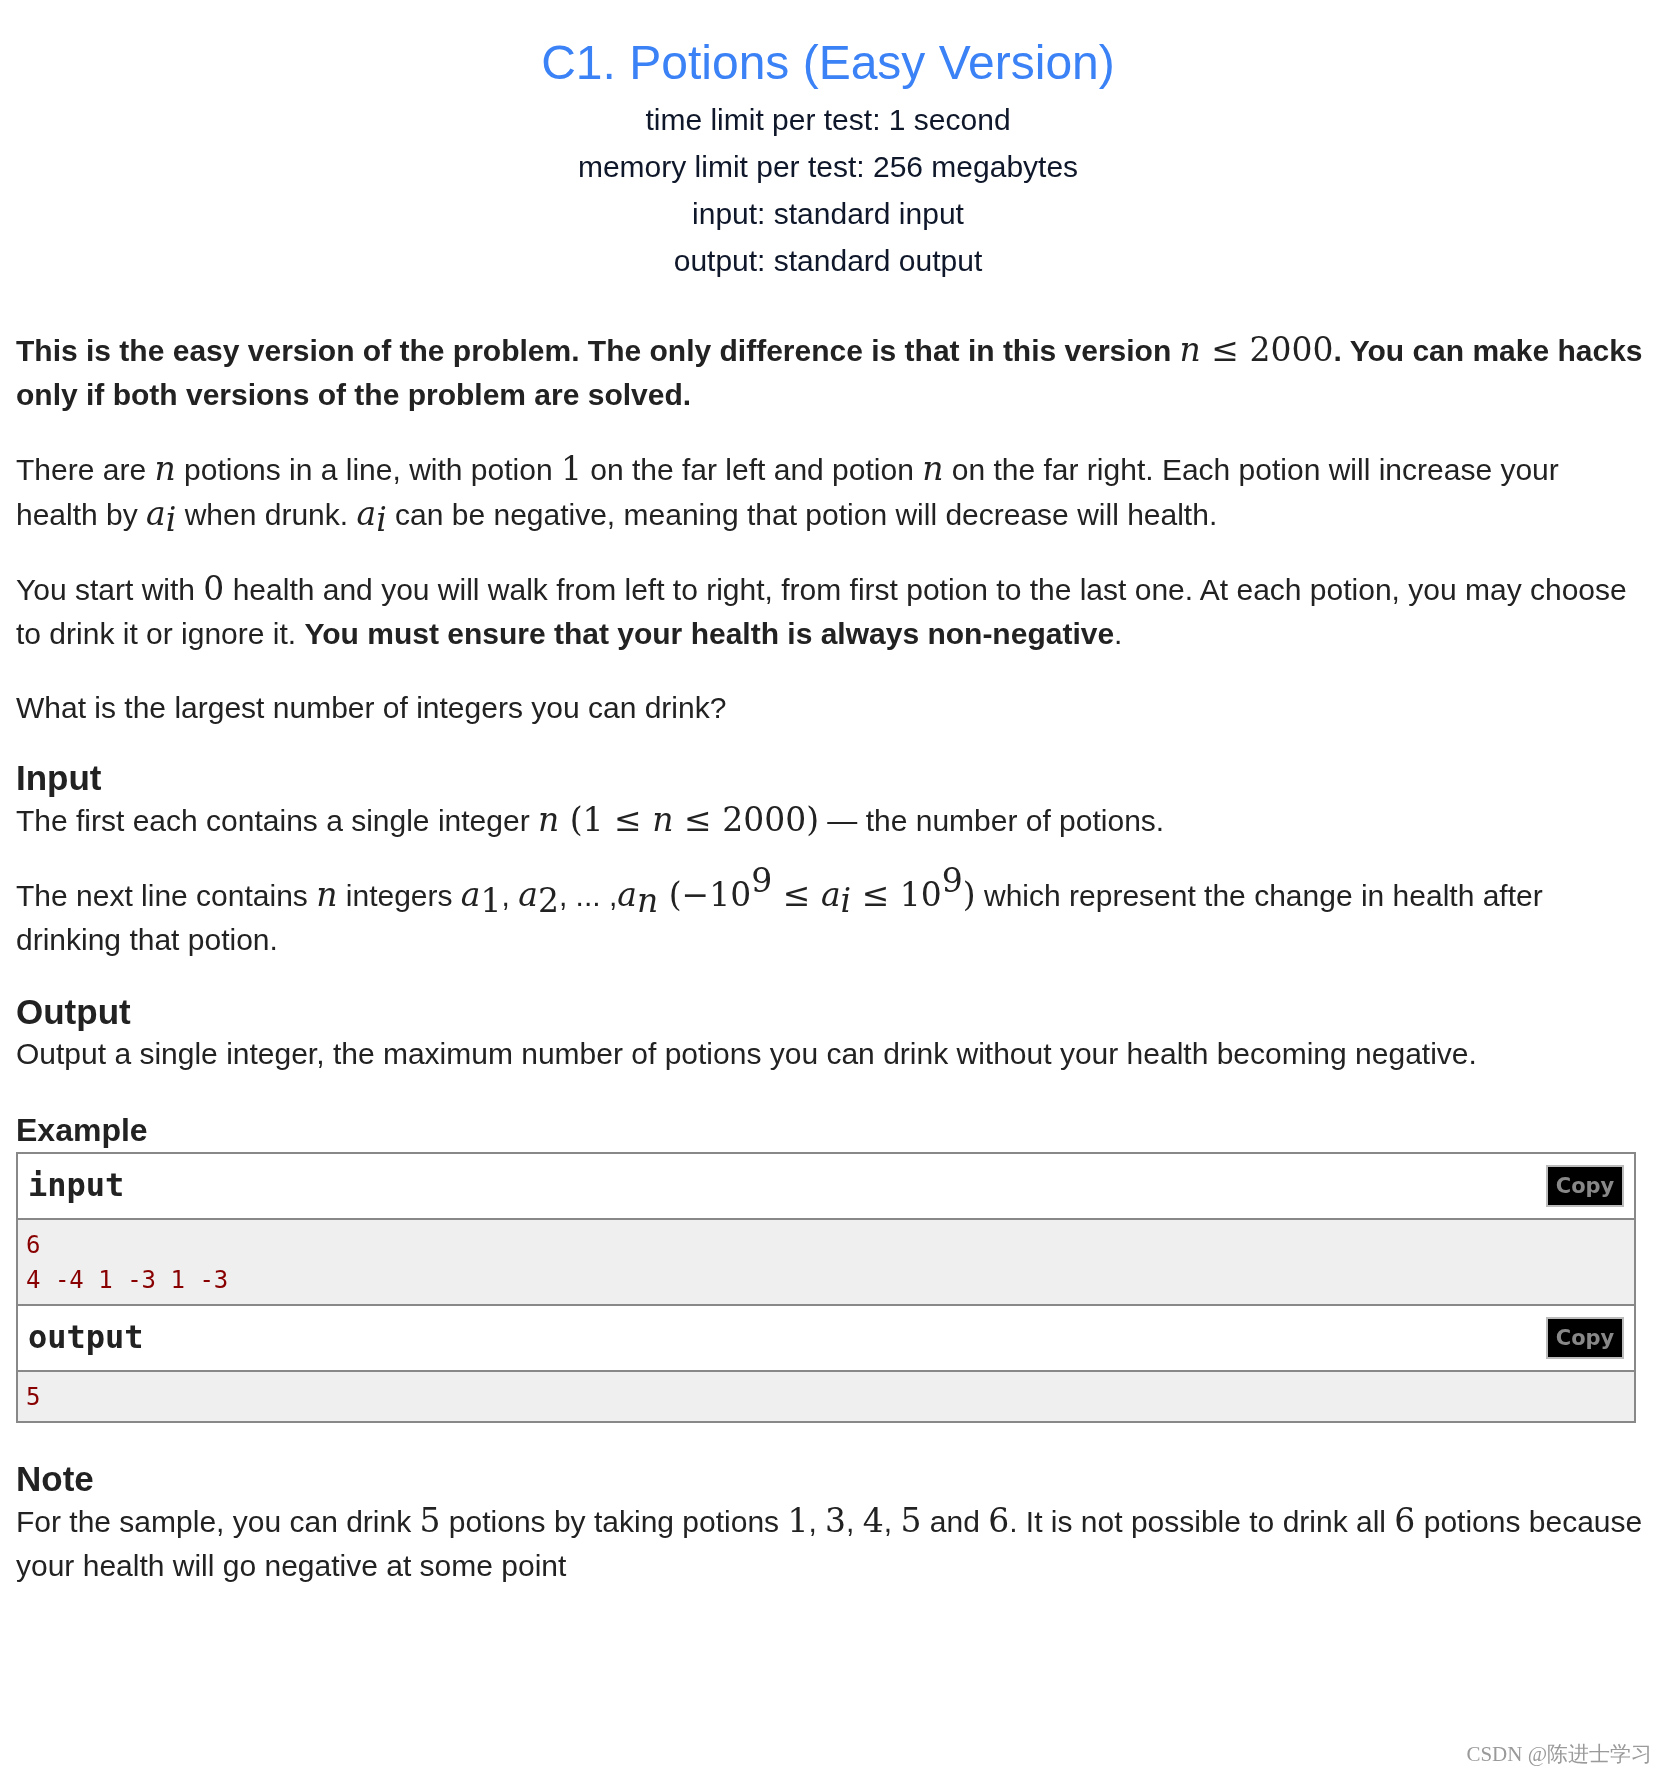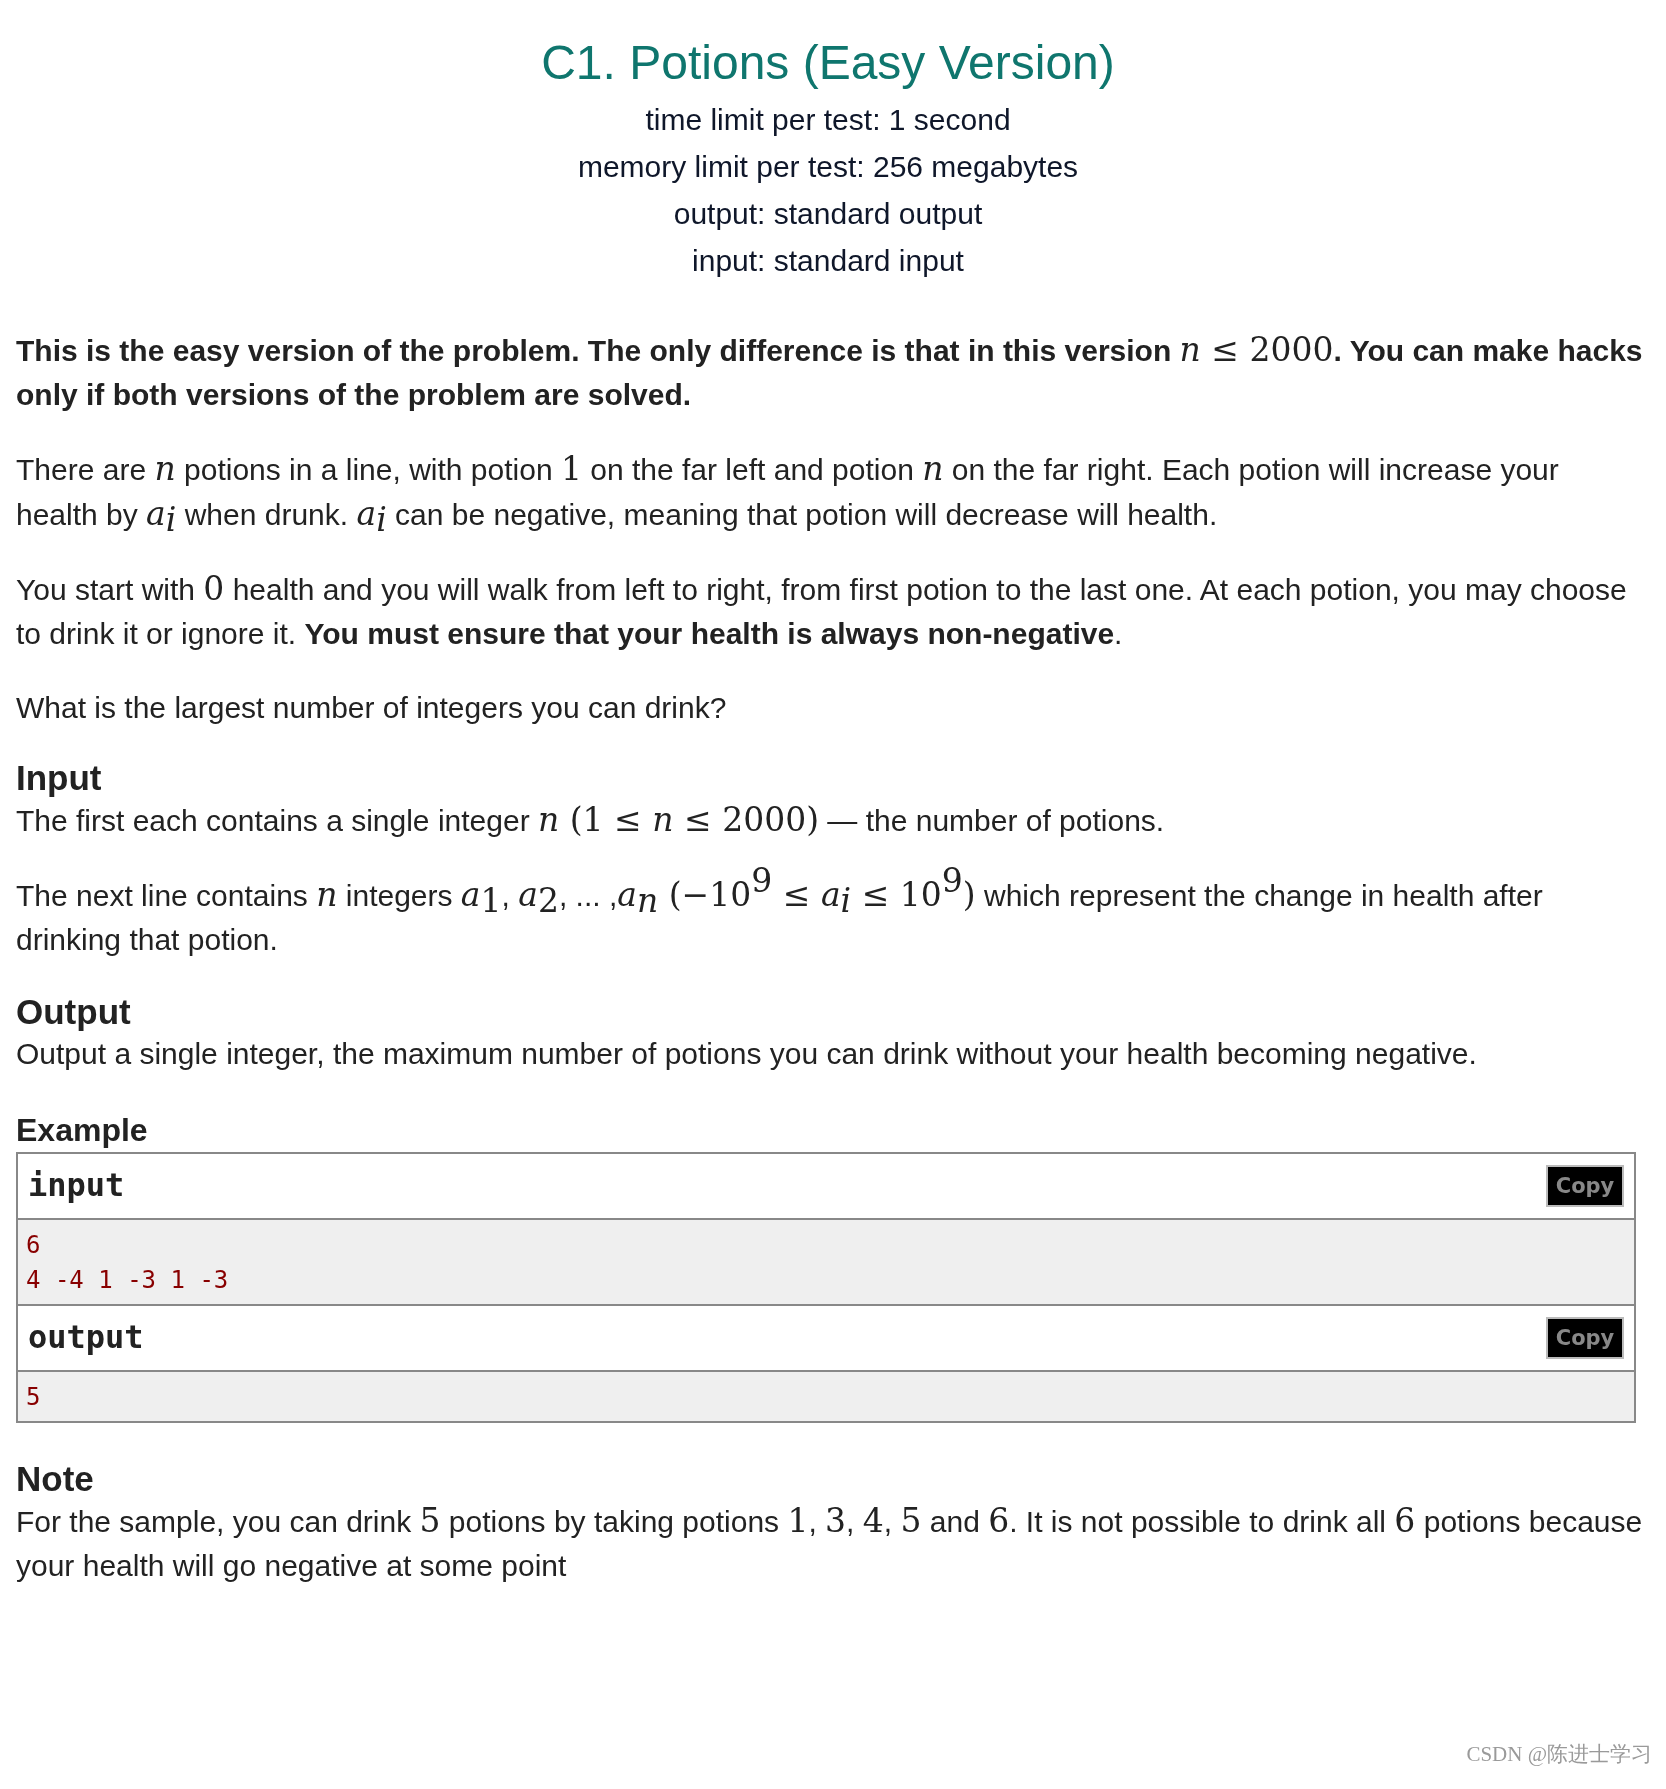--- a/index.html
+++ b/index.html
@@ -1,21 +1,21 @@
 <!DOCTYPE html>
 <html><head>
 <meta charset="utf-8">
 <style>
   html, body { margin: 0; padding: 0; background: #ffffff; }
   body {
     width: 1666px; height: 1789px; position: relative; overflow: hidden;
     font-family: "Liberation Sans", sans-serif; color: #222222;
   }
   .header { position: absolute; left: 0; top: 30px; width: 1656px; text-align: center; }
-  .title { font-size: 48px; line-height: 66px; margin: 0; font-weight: normal; color: #0f766e; }
+  .title { font-size: 48px; line-height: 66px; margin: 0; font-weight: normal; color: #3b82f6; }
   .meta { font-size: 30px; line-height: 47px; color: #0f172a; }
   .meta .row { display: block; }
   .content { position: absolute; left: 16px; top: 328px; width: 1630px; }
   p { margin: 0; font-size: 30px; line-height: 44px; }
   .para { margin-bottom: 30px; }
   .legend { font-weight: bold; }
   .m { font-family: "DejaVu Serif", "Liberation Serif", serif; font-size: 33px; }
   .mi { font-family: "DejaVu Serif", "Liberation Serif", serif; font-style: italic; font-size: 33px; }
   sub { font-size: 22px; vertical-align: -6px; line-height: 0; }
   sup { font-size: 22px; vertical-align: 14px; line-height: 0; }
@@ -48,22 +48,22 @@
   }
 </style>
 </head>
 <body>
 
 <div class="header">
   <h1 class="title">C1. Potions (Easy Version)</h1>
   <div class="meta">
     <span class="row">time limit per test: 1 second</span>
     <span class="row">memory limit per test: 256 megabytes</span>
+    <span class="row">input: standard input</span>
     <span class="row">output: standard output</span>
-    <span class="row">input: standard input</span>
   </div>
 </div>
 
 <div class="content">
 
   <p class="para legend" style="margin-bottom:30px;">
     <span>This is the easy version of the problem. The only difference is that in this version </span><span class="mi" style="font-weight:normal">n</span><span class="m" style="font-weight:normal"> ≤ </span><span class="m" style="font-weight:normal">2000</span><span>. You can make hacks only if both versions of the problem are solved.</span>
   </p>
 
   <p class="para" style="margin-bottom:30px;">

